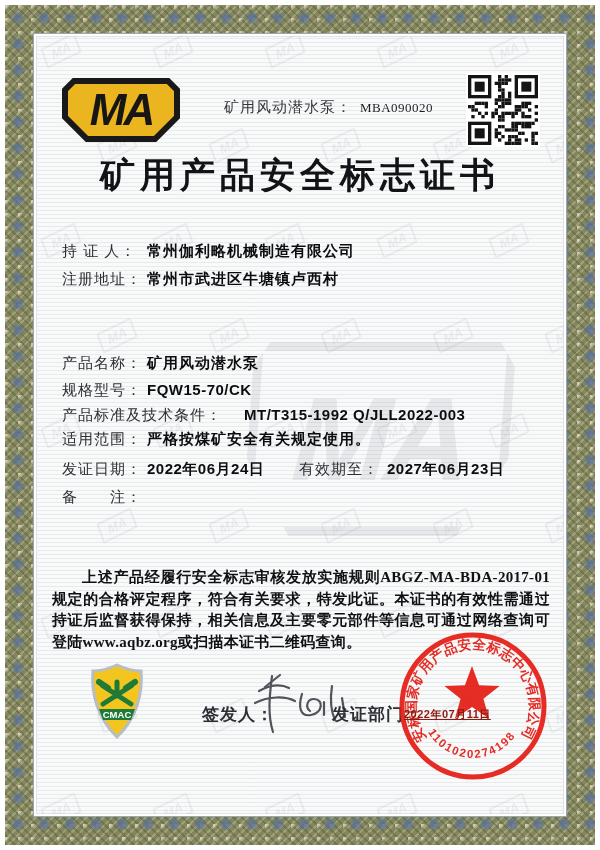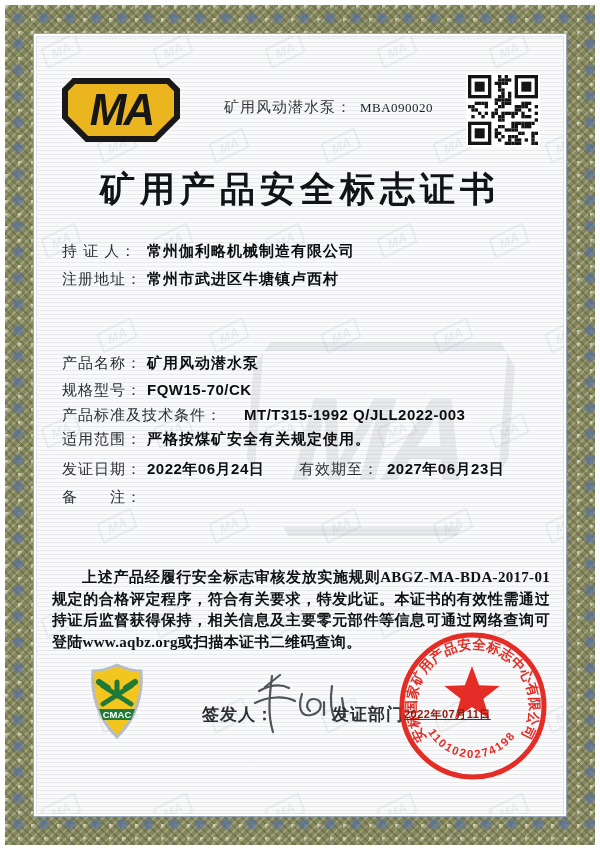--- a/index.html
+++ b/index.html
@@ -38,21 +38,21 @@
     display:flex;align-items:center;justify-content:center;
     font:900 118px "Liberation Sans","DejaVu Sans",sans-serif;font-style:italic;
     color:rgba(130,136,148,.14);letter-spacing:-6px;transform:skewX(-4deg);
     pointer-events:none;
   }
   .ma-logo{position:absolute;left:26px;top:42px;}
   .cert-no{position:absolute;left:188px;top:62px;font-size:15px;color:#33363a;letter-spacing:1px;}
   .cert-no .serial{font-family:"Liberation Serif","DejaVu Serif",serif;font-size:13px;color:#1c1e22;letter-spacing:.5px;margin-left:8px;}
   .qr{position:absolute;left:430px;top:37px;width:74px;height:74px;background:#ffffff;padding:2px;box-sizing:border-box;}
   .title{
-    position:absolute;left:0;right:0;top:130px;margin:0;text-align:center;
+    position:absolute;left:0;right:0;top:116px;margin:0;text-align:center;
     font-size:35px;font-weight:900;letter-spacing:5px;color:#121316;
   }
   .row{position:absolute;left:26px;right:14px;font-size:15px;white-space:nowrap;}
   .lbl{display:inline-block;min-width:85px;color:#2b2e33;letter-spacing:1px;vertical-align:top;}
   .lbl2{min-width:88px;margin-left:0;}
   .val{
     font-weight:700;color:#0c0d0f;letter-spacing:1px;
     font-family:"Liberation Serif","DejaVu Serif",serif;
   }
   .val-sans{font-family:"Liberation Sans","DejaVu Sans",sans-serif;letter-spacing:.5px;}

